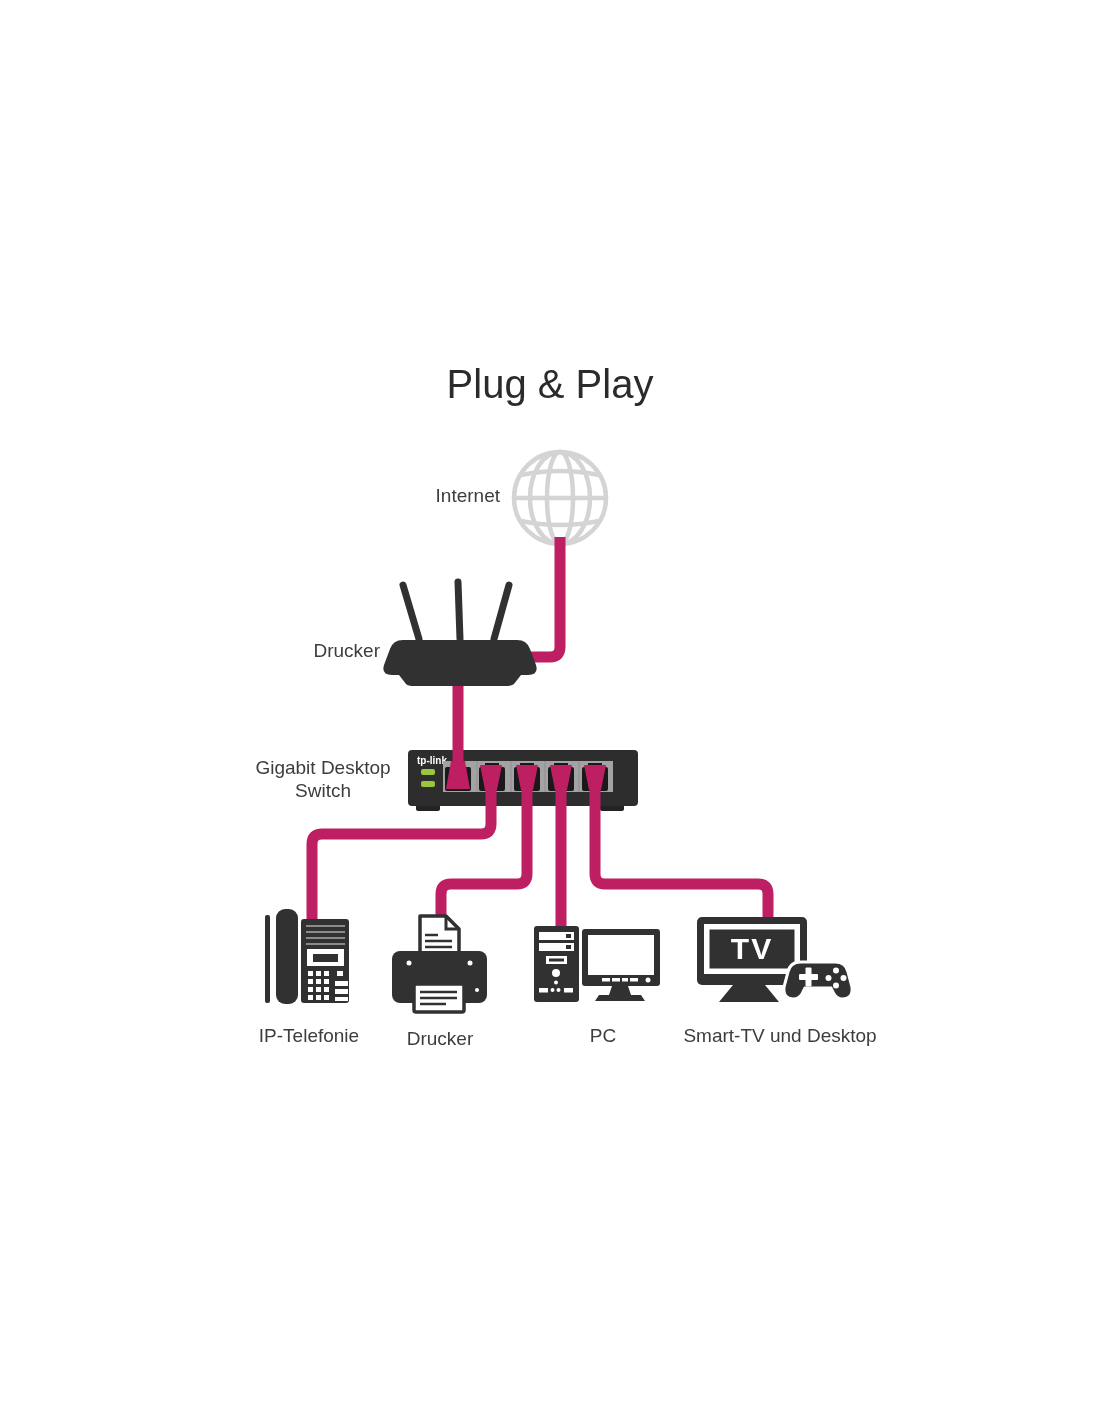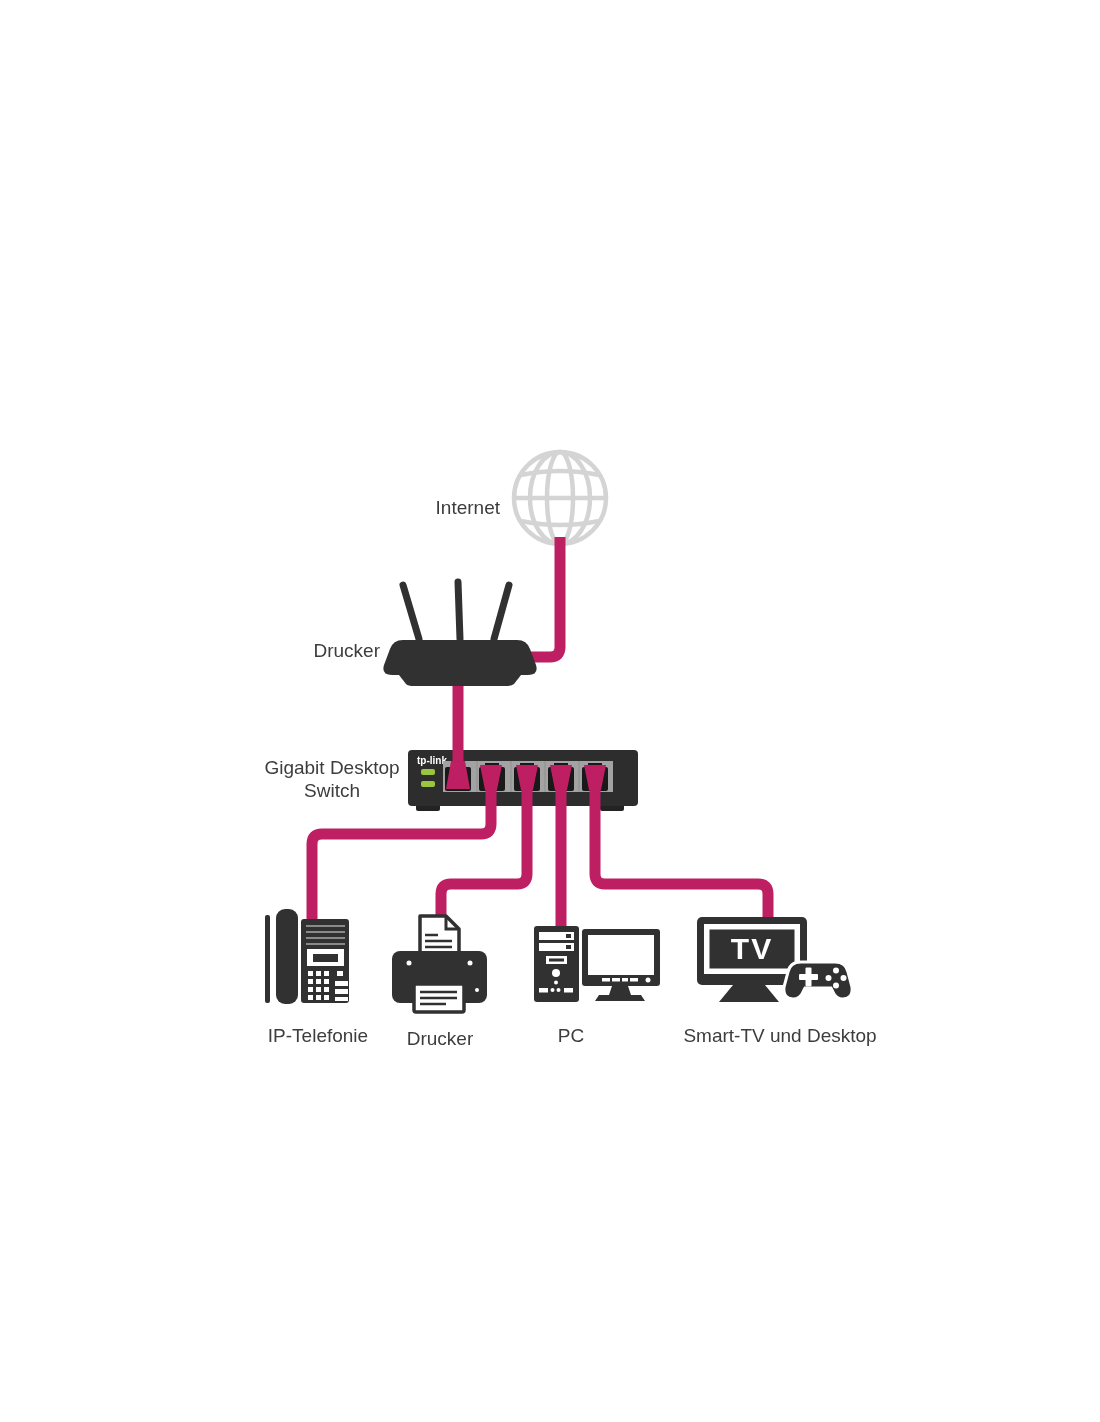--- a/index.html
+++ b/index.html
@@ -25,20 +25,21 @@
     color:#2b2b2b;
   }
   .lbl.right{text-align:right;}
   .lbl.center{text-align:center;}
 </style>
 </head>
 <body>
 
 <div class="canvas">
 
+  <div class="title">Plug &amp; Play</div>
 
   <svg class="diagram-svg" width="1100" height="1422" viewBox="0 0 1100 1422">
 
     <g stroke="#d4d4d4" stroke-width="4.5" fill="none">
       <circle cx="560" cy="498" r="46"></circle>
       <ellipse cx="560" cy="498" rx="13" ry="46"></ellipse>
       <ellipse cx="560" cy="498" rx="30" ry="46"></ellipse>
       <line x1="514" y1="498" x2="606" y2="498"></line>
       <path d="M521 475 Q560 467 599 475"></path>
       <path d="M521 521 Q560 529 599 521"></path>
@@ -196,27 +197,27 @@
         <rect x="799" y="974" width="19" height="6" rx="1"></rect>
         <rect x="805.5" y="967.5" width="6" height="19" rx="1"></rect>
         <circle cx="836" cy="970.5" r="3"></circle>
         <circle cx="828.5" cy="978" r="3"></circle>
         <circle cx="843.5" cy="978" r="3"></circle>
         <circle cx="836" cy="985.5" r="3"></circle>
       </g>
     </g>
   </svg>
 
-  <div class="lbl right" style="left:360px;top:496px;width:140px;">Internet</div>
+  <div class="lbl right" style="left:360px;top:484px;width:140px;">Internet</div>
 
   <div class="lbl right" style="left:240px;top:639px;width:140px;">Drucker</div>
 
-  <div class="lbl center" style="left:248px;top:756px;width:150px;margin-left:9px;">Gigabit Desktop Switch</div>
-
-  <div class="lbl center" style="left:248px;top:1024px;width:140px;">IP-Telefonie</div>
+  <div class="lbl center" style="left:248px;top:756px;width:150px;">Gigabit Desktop Switch</div>
+
+  <div class="lbl center" style="left:239px;top:1024px;width:140px;">IP-Telefonie</div>
 
   <div class="lbl center" style="left:370px;top:1016px;width:140px;margin-top:11px;">Drucker</div>
 
-  <div class="lbl center" style="left:501px;top:1024px;width:140px;text-align:center;">PC</div>
+  <div class="lbl center" style="left:533px;top:1024px;width:140px;text-align:center;">PC</div>
 
   <div class="lbl center" style="left:670px;top:1024px;width:220px;">Smart-TV und Desktop</div>
 
 </div>
 
 </body></html>

